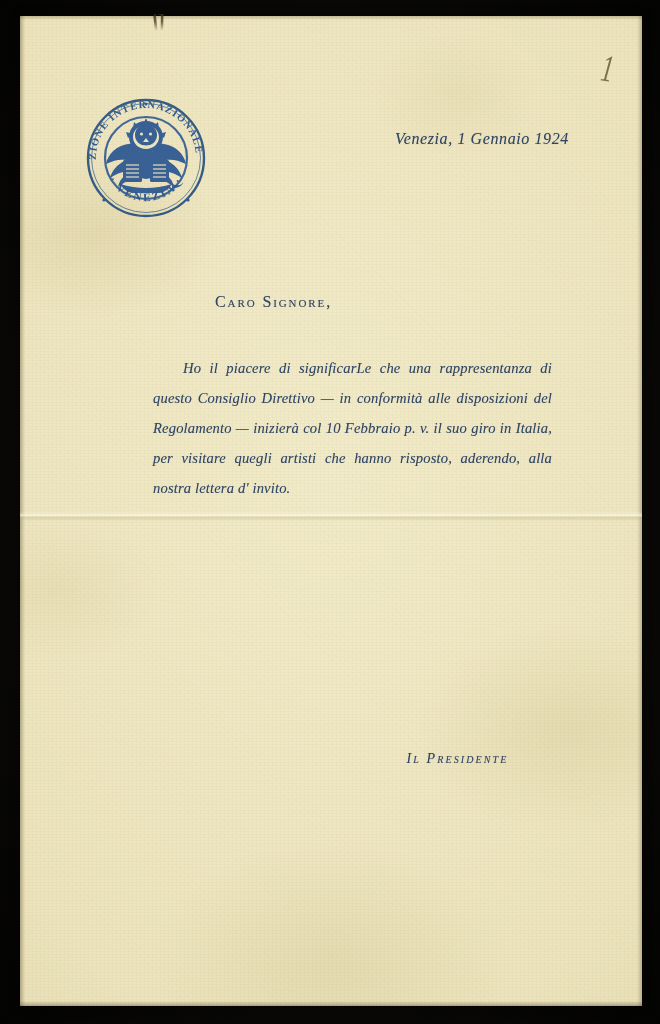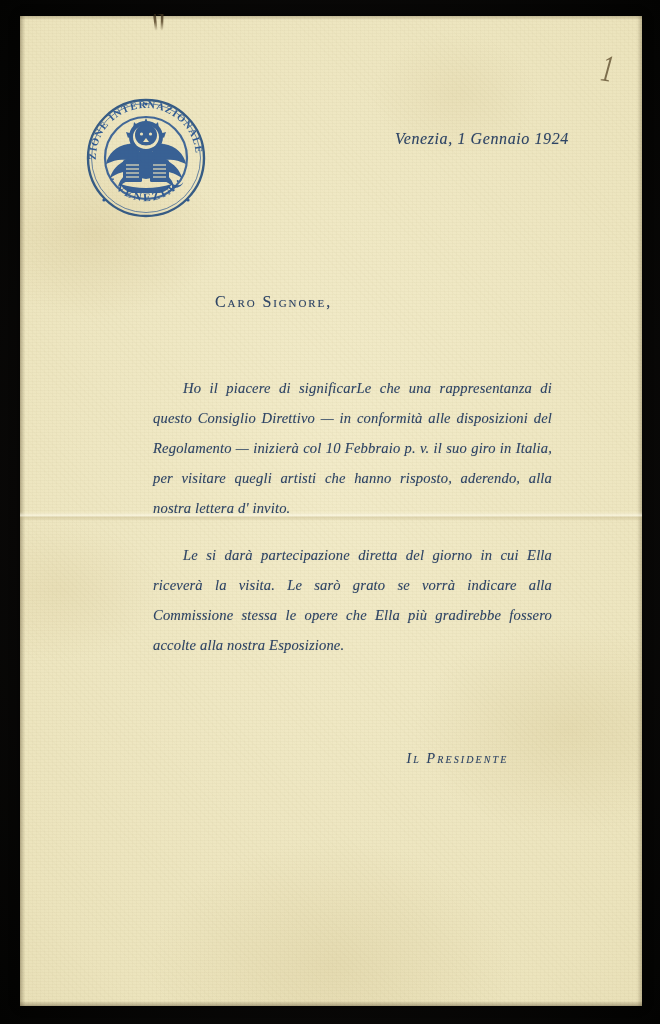--- a/index.html
+++ b/index.html
@@ -163,21 +163,21 @@
     top: 277px;
     font-size: 16px;
     font-variant: small-caps;
     letter-spacing: 1.9px;
     color: #2f4565;
   }
 
   #body {
     position: absolute;
     left: 133px;
-    top: 357px;
+    top: 337px;
     width: 399px;
   }
   #body p {
     margin: 0 0 17px 0;
     font-style: italic;
     font-size: 14.6px;
     line-height: 30px;
     text-align: justify;
     text-justify: inter-word;
     text-indent: 30px;
@@ -314,21 +314,20 @@
         </g>
       </svg>
     </div>
 
     <div id="datel" class="ink-soft">Venezia, 1 Gennaio 1924</div>
 
     <div id="salutation" class="ink-soft">Caro Signore,</div>
 
     <div id="body">
       <p class="ink-soft">Ho il piacere di significarLe che una rappresentanza di questo Consiglio Direttivo — in conformità alle disposizioni del Regolamento — inizierà col 10 Febbraio p. v. il suo giro in Italia, per visitare quegli artisti che hanno risposto, aderendo, alla nostra lettera d' invito.</p>
-      <p class="ink-soft">Le si darà partecipazione diretta del giorno in cui Ella riceverà la visita. Le sarò grato se vorrà indicare alla Commissione stessa le opere che Ella più gradirebbe fossero accolte alla nostra Esposizione.</p>
     </div>
 
     <div id="signature">
       <div id="sig-title" class="ink-soft">Il Presidente</div>
     </div>
 
   </div>
 </div>
 
 </body></html>

